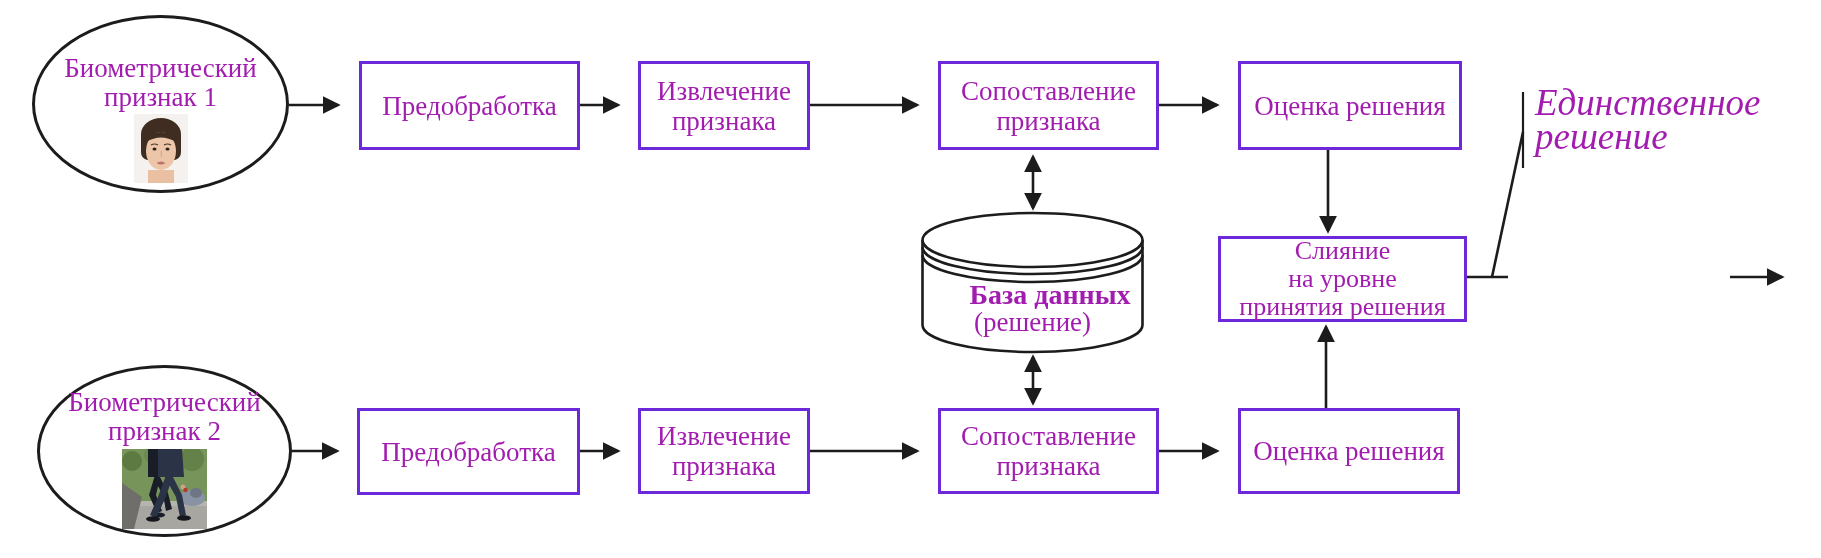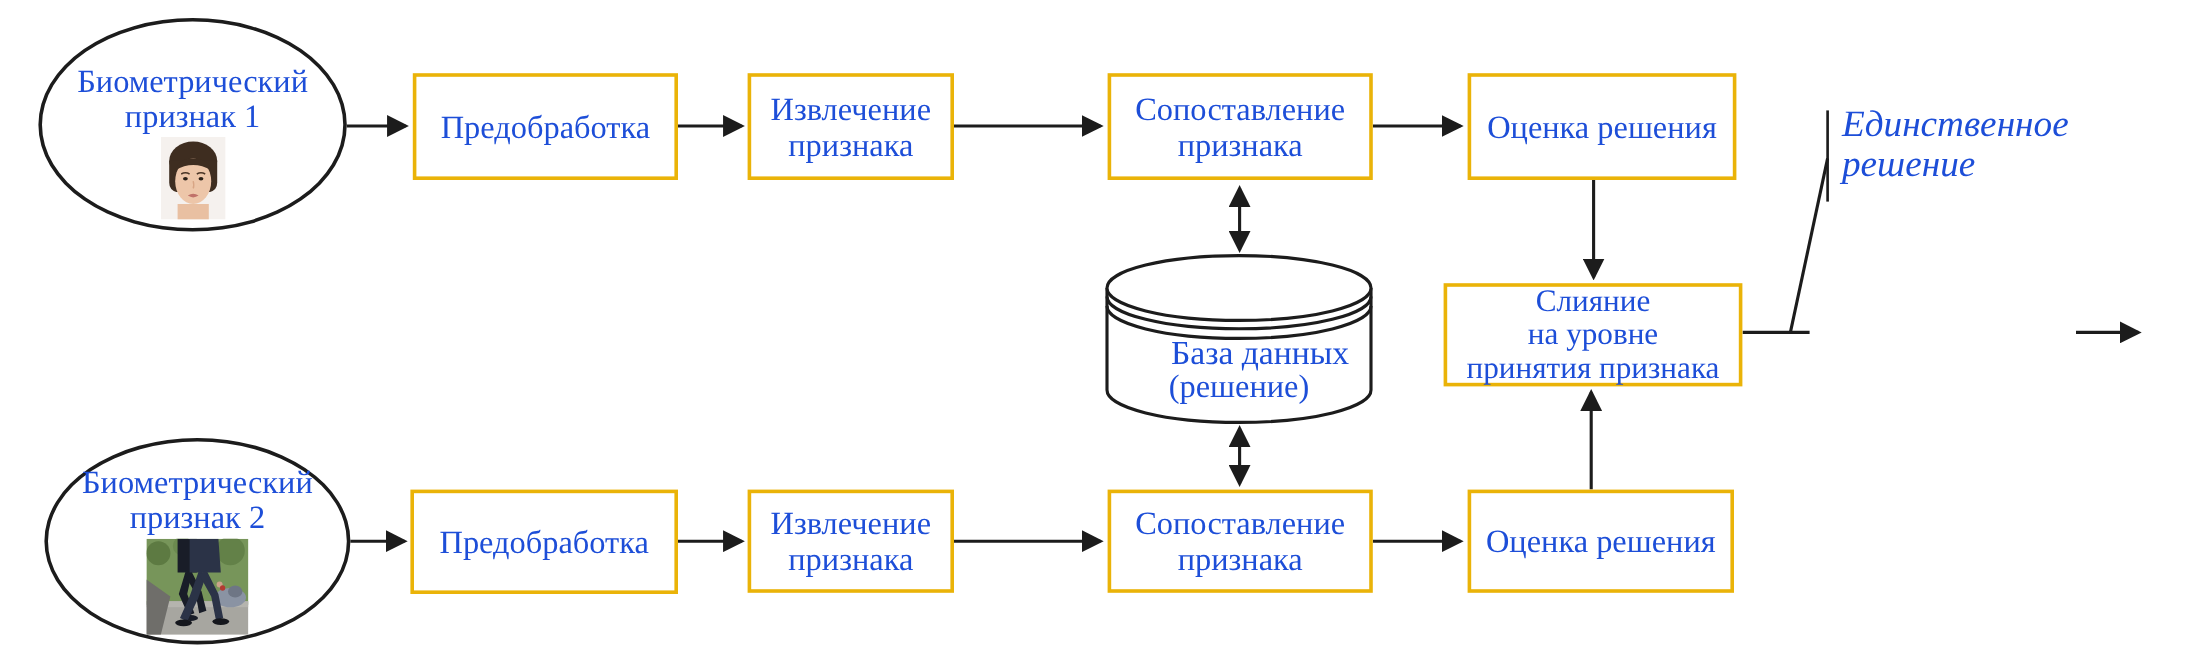--- a/index.html
+++ b/index.html
@@ -1,30 +1,30 @@
 <!DOCTYPE html>
 <html><head>
 <meta charset="utf-8">
 <style>
   html,body{margin:0;padding:0;background:#ffffff;}
   .stage{position:relative;width:1821px;height:558px;background:#ffffff;
-         font-family:"Liberation Serif",serif;color:#1d4ed8;overflow:hidden;}
+         font-family:"Liberation Serif",serif;color:#a21caf;overflow:hidden;}
   .layer{position:absolute;left:0;top:0;}
-  .node{position:absolute;background:#fff;border:3px solid #eab308;box-sizing:border-box;
+  .node{position:absolute;background:#fff;border:3px solid #6d28d9;box-sizing:border-box;
         display:flex;align-items:center;justify-content:center;text-align:center;
-        font-size:27px;line-height:30px;white-space:pre-line;}
+        font-size:27px;line-height:30px;white-space:pre-line;margin-left:15px;}
   .node.small{font-size:26px;line-height:28px;}
   .ellipse{position:absolute;border:3px solid #1c1c1c;border-radius:50%;background:#fff;
            box-sizing:border-box;display:flex;flex-direction:column;align-items:center;
            text-align:center;}
   .ellipse .lab{font-size:27px;line-height:29px;white-space:pre-line;}
   .db-label{position:absolute;left:922px;top:281px;width:221px;text-align:center;}
-  .db-title{font-weight:normal;font-size:28px;line-height:28px;margin-left:35px;}
+  .db-title{font-weight:bold;font-size:28px;line-height:28px;margin-left:35px;}
   .db-sub{font-size:27px;line-height:26px;}
-  .out-label{position:absolute;font-style:italic;font-size:31px;line-height:34px;white-space:pre-line;}
+  .out-label{position:absolute;font-style:italic;font-size:37px;line-height:34px;white-space:pre-line;}
   .out-single{left:1535px;top:86px;text-align:left;}
   .out-accept{left:1537px;top:241px;width:172px;text-align:center;}
   svg line,svg path,svg ellipse{vector-effect:non-scaling-stroke;}
 </style>
 </head>
 <body>
 
 <div class="stage">
 
   <svg class="layer" width="1821" height="558" viewBox="0 0 1821 558">
@@ -123,21 +123,21 @@
 
   <div class="node" style="left:342px;top:408px;width:223px;height:87px;">Предобработка</div>
   <div class="node" style="left:623px;top:408px;width:172px;height:86px;">Извлечение
 признака</div>
   <div class="node" style="left:923px;top:408px;width:221px;height:86px;">Сопоставление
 признака</div>
   <div class="node" style="left:1223px;top:408px;width:222px;height:86px;">Оценка решения</div>
 
   <div class="node small" style="left:1203px;top:236px;width:249px;height:86px;">Слияние
 на уровне
-принятия признака</div>
+принятия решения</div>
 
   <div class="db-label">
     <div class="db-title">База данных</div>
     <div class="db-sub">(решение)</div>
   </div>
 
   <div class="out-label out-single">Единственное
 решение</div>
 
 </div>

